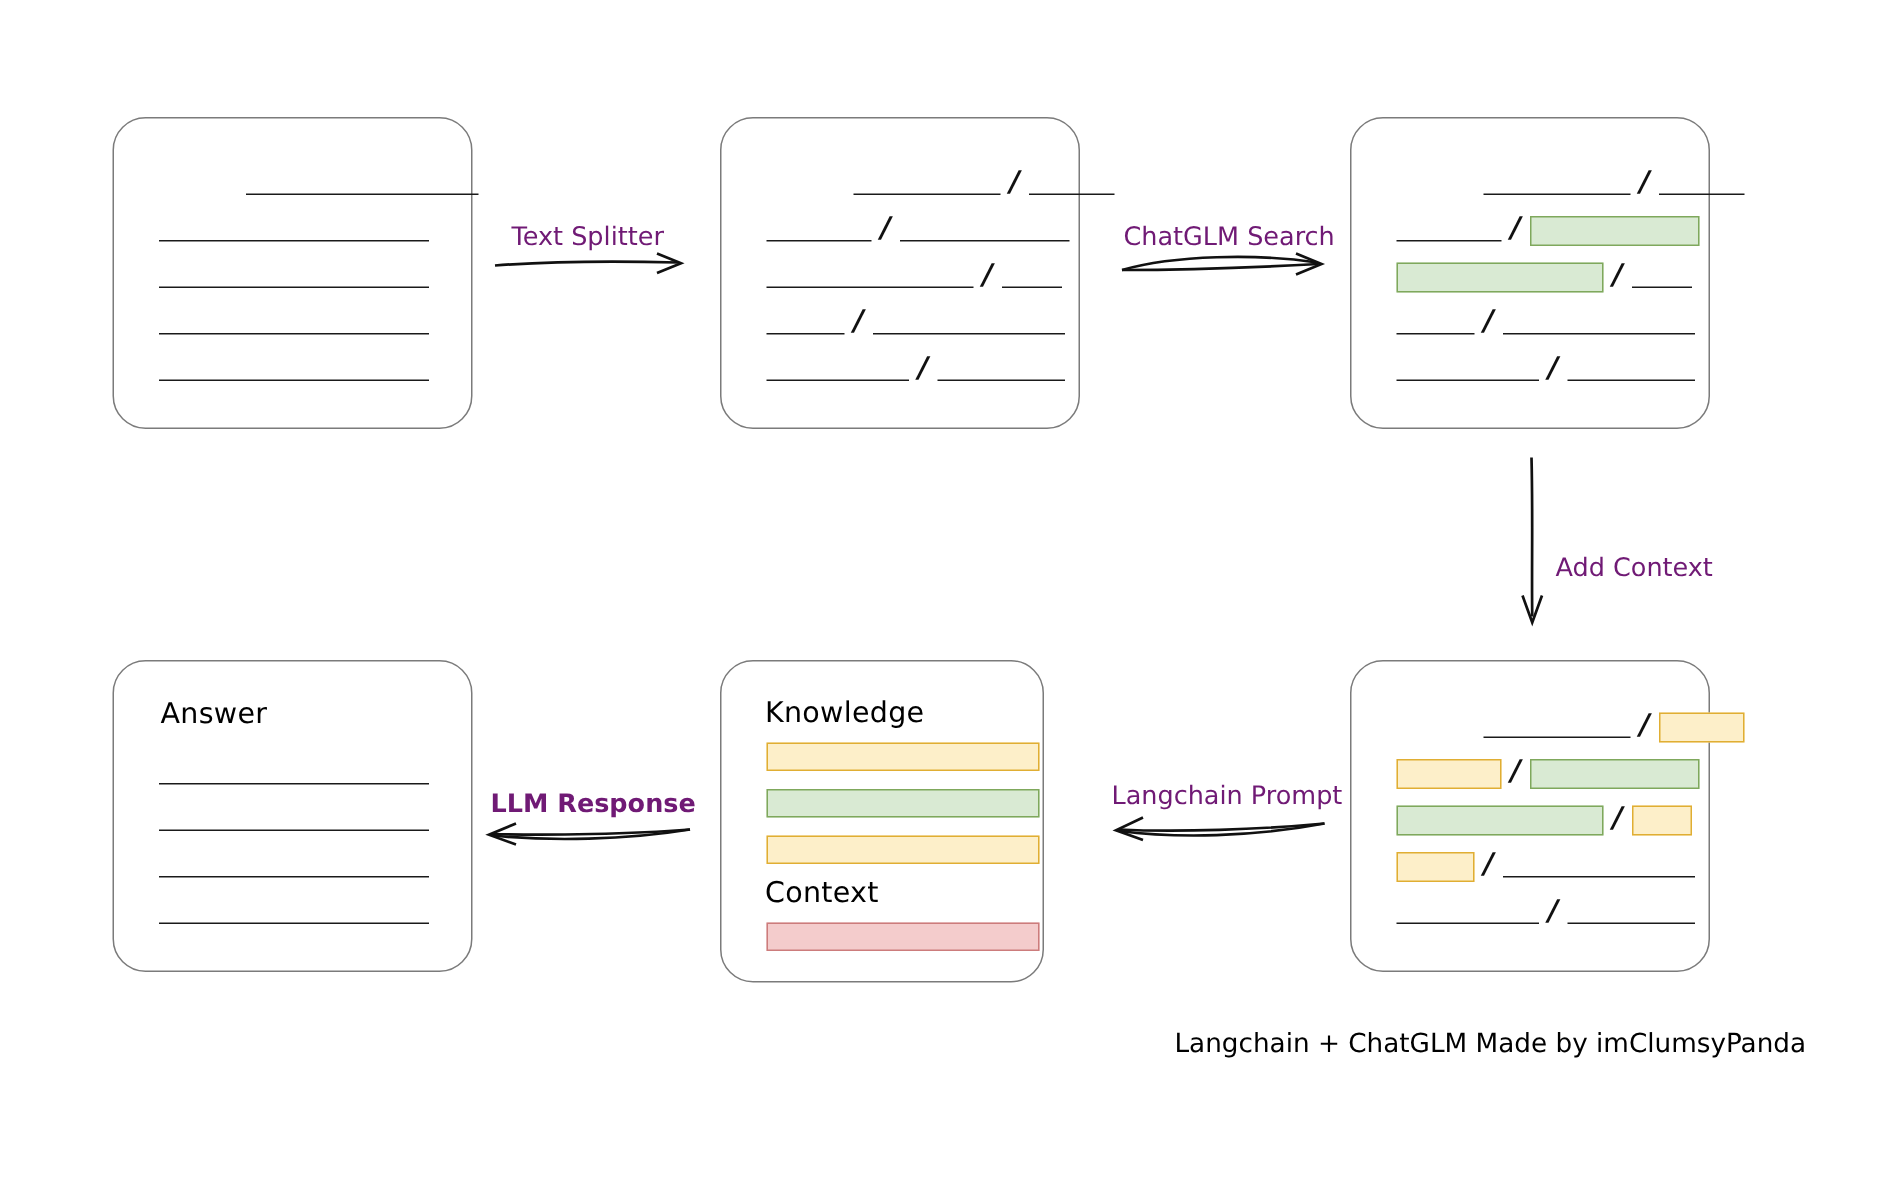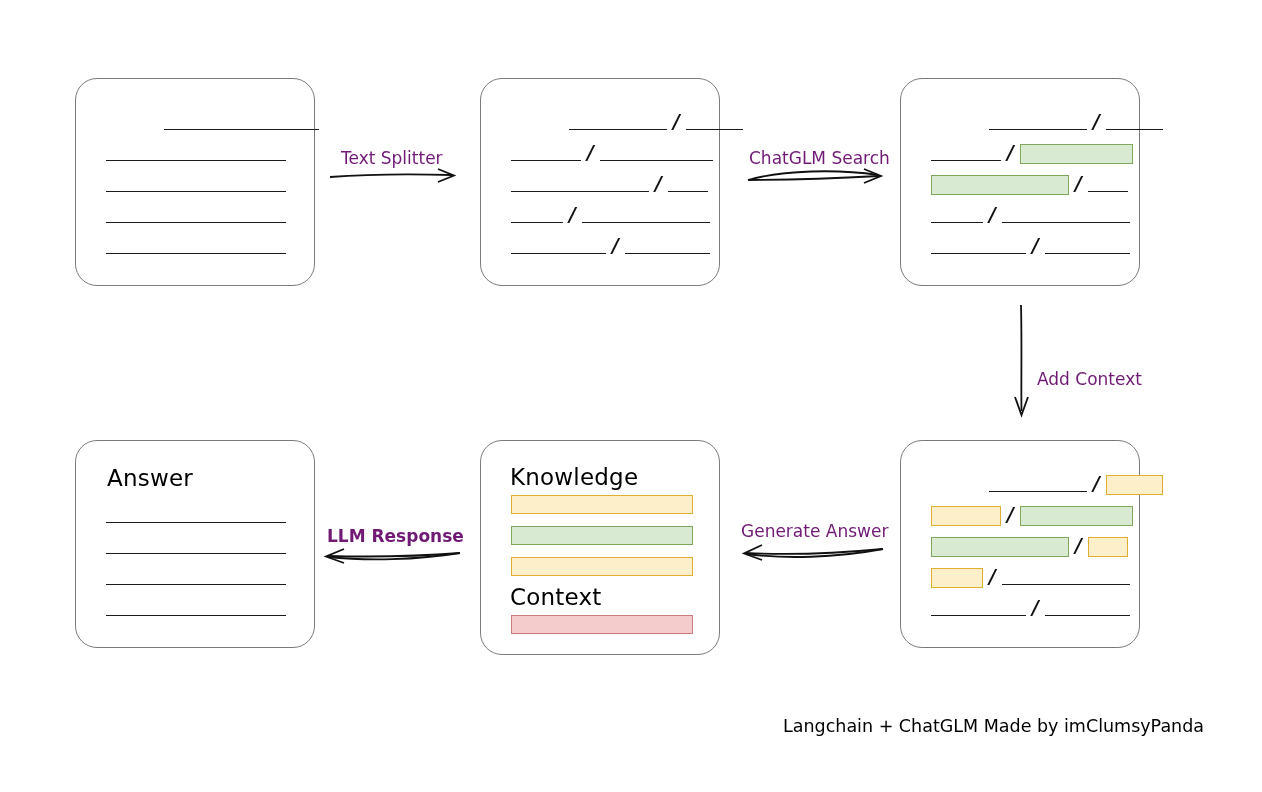--- a/index.html
+++ b/index.html
@@ -16,21 +16,21 @@
     position:absolute;
     border:1.4px solid #7b7b7b;
     border-radius:22px;
     background:#fff;
     box-sizing:border-box;
   }
   .doc-inner{position:relative;width:100%;height:100%;}
 
   .doc-title{
     position:absolute;
-    font-size:23px;
+    font-size:19px;
     letter-spacing:.2px;
     color:#000;
     white-space:nowrap;
   }
 
   
   .row{
     position:absolute;
     display:flex;
     align-items:center;
@@ -219,39 +219,39 @@
 
   <div class="edge" style="left:322px;top:545px;width:140px;height:20px;">
     <svg width="140" height="20" viewBox="0 0 140 20" aria-hidden="true">
       <path d="M138 8 C 100 11, 45 12, 6 11" stroke="#111" stroke-width="1.8" fill="none"></path>
       <path d="M138 8 C 95 15, 45 16, 6 12" stroke="#111" stroke-width="1.8" fill="none"></path>
       <path d="M22 4 L4 11.5 L22 18" stroke="#111" stroke-width="1.8" fill="none"></path>
     </svg>
   </div>
   <div class="edge-label" style="left:327px;top:526px;font-weight:bold;">LLM Response</div>
 
-  <div class="doc-box" style="left:480px;top:440px;width:240px;height:215px;">
+  <div class="doc-box" style="left:480px;top:440px;width:216px;height:215px;">
     <div class="doc-inner">
       <div class="doc-title" style="left:29px;top:23px;">Knowledge</div>
       <div class="bar hl-yellow" style="left:30px;top:54px;width:182px;"></div>
       <div class="bar hl-green" style="left:30px;top:85px;width:182px;"></div>
       <div class="bar hl-yellow" style="left:30px;top:116px;width:182px;"></div>
       <div class="doc-title" style="left:29px;top:143px;">Context</div>
       <div class="bar hl-red" style="left:30px;top:174px;width:182px;"></div>
     </div>
   </div>
 
   <div class="edge" style="left:740px;top:542px;width:145px;height:20px;">
     <svg width="145" height="20" viewBox="0 0 145 20" aria-hidden="true">
       <path d="M143 7 C 100 11, 45 13, 6 11" stroke="#111" stroke-width="1.8" fill="none"></path>
       <path d="M143 7 C 95 16, 45 17, 6 12" stroke="#111" stroke-width="1.8" fill="none"></path>
       <path d="M22 3 L4 11.5 L22 18" stroke="#111" stroke-width="1.8" fill="none"></path>
     </svg>
   </div>
-  <div class="edge-label" style="left:741px;top:521px;">Generate Answer</div>
+  <div class="edge-label" style="left:741px;top:521px;">Langchain Prompt</div>
 
   <div class="doc-box" style="left:900px;top:440px;width:240px;height:208px;">
       <div class="doc-inner">
         <div class="row" style="left: 88px; top: 34px;">
           <span class="seg-line" style="width: 98px;"></span>
           <span class="slash">/</span>
           <span class="seg-box hl-yellow" style="width: 57px;"></span>
         </div>
         <div class="row" style="left: 30px; top: 65px;">
           <span class="seg-box hl-yellow" style="width: 70px;"></span>
@@ -269,15 +269,15 @@
           <span class="seg-line" style="width: 128px;"></span>
         </div>
         <div class="row" style="left: 30px; top: 158px;">
           <span class="seg-line" style="width: 95px;"></span>
           <span class="slash">/</span>
           <span class="seg-line" style="width: 85px;"></span>
         </div>
       </div>
     </div>
 
-  <div class="footer-note" style="left:783px;top:716px;">Langchain + ChatGLM Made by imClumsyPanda</div>
+  <div class="footer-note" style="left:783px;top:686px;">Langchain + ChatGLM Made by imClumsyPanda</div>
 
 </div>
 
 </body></html>

